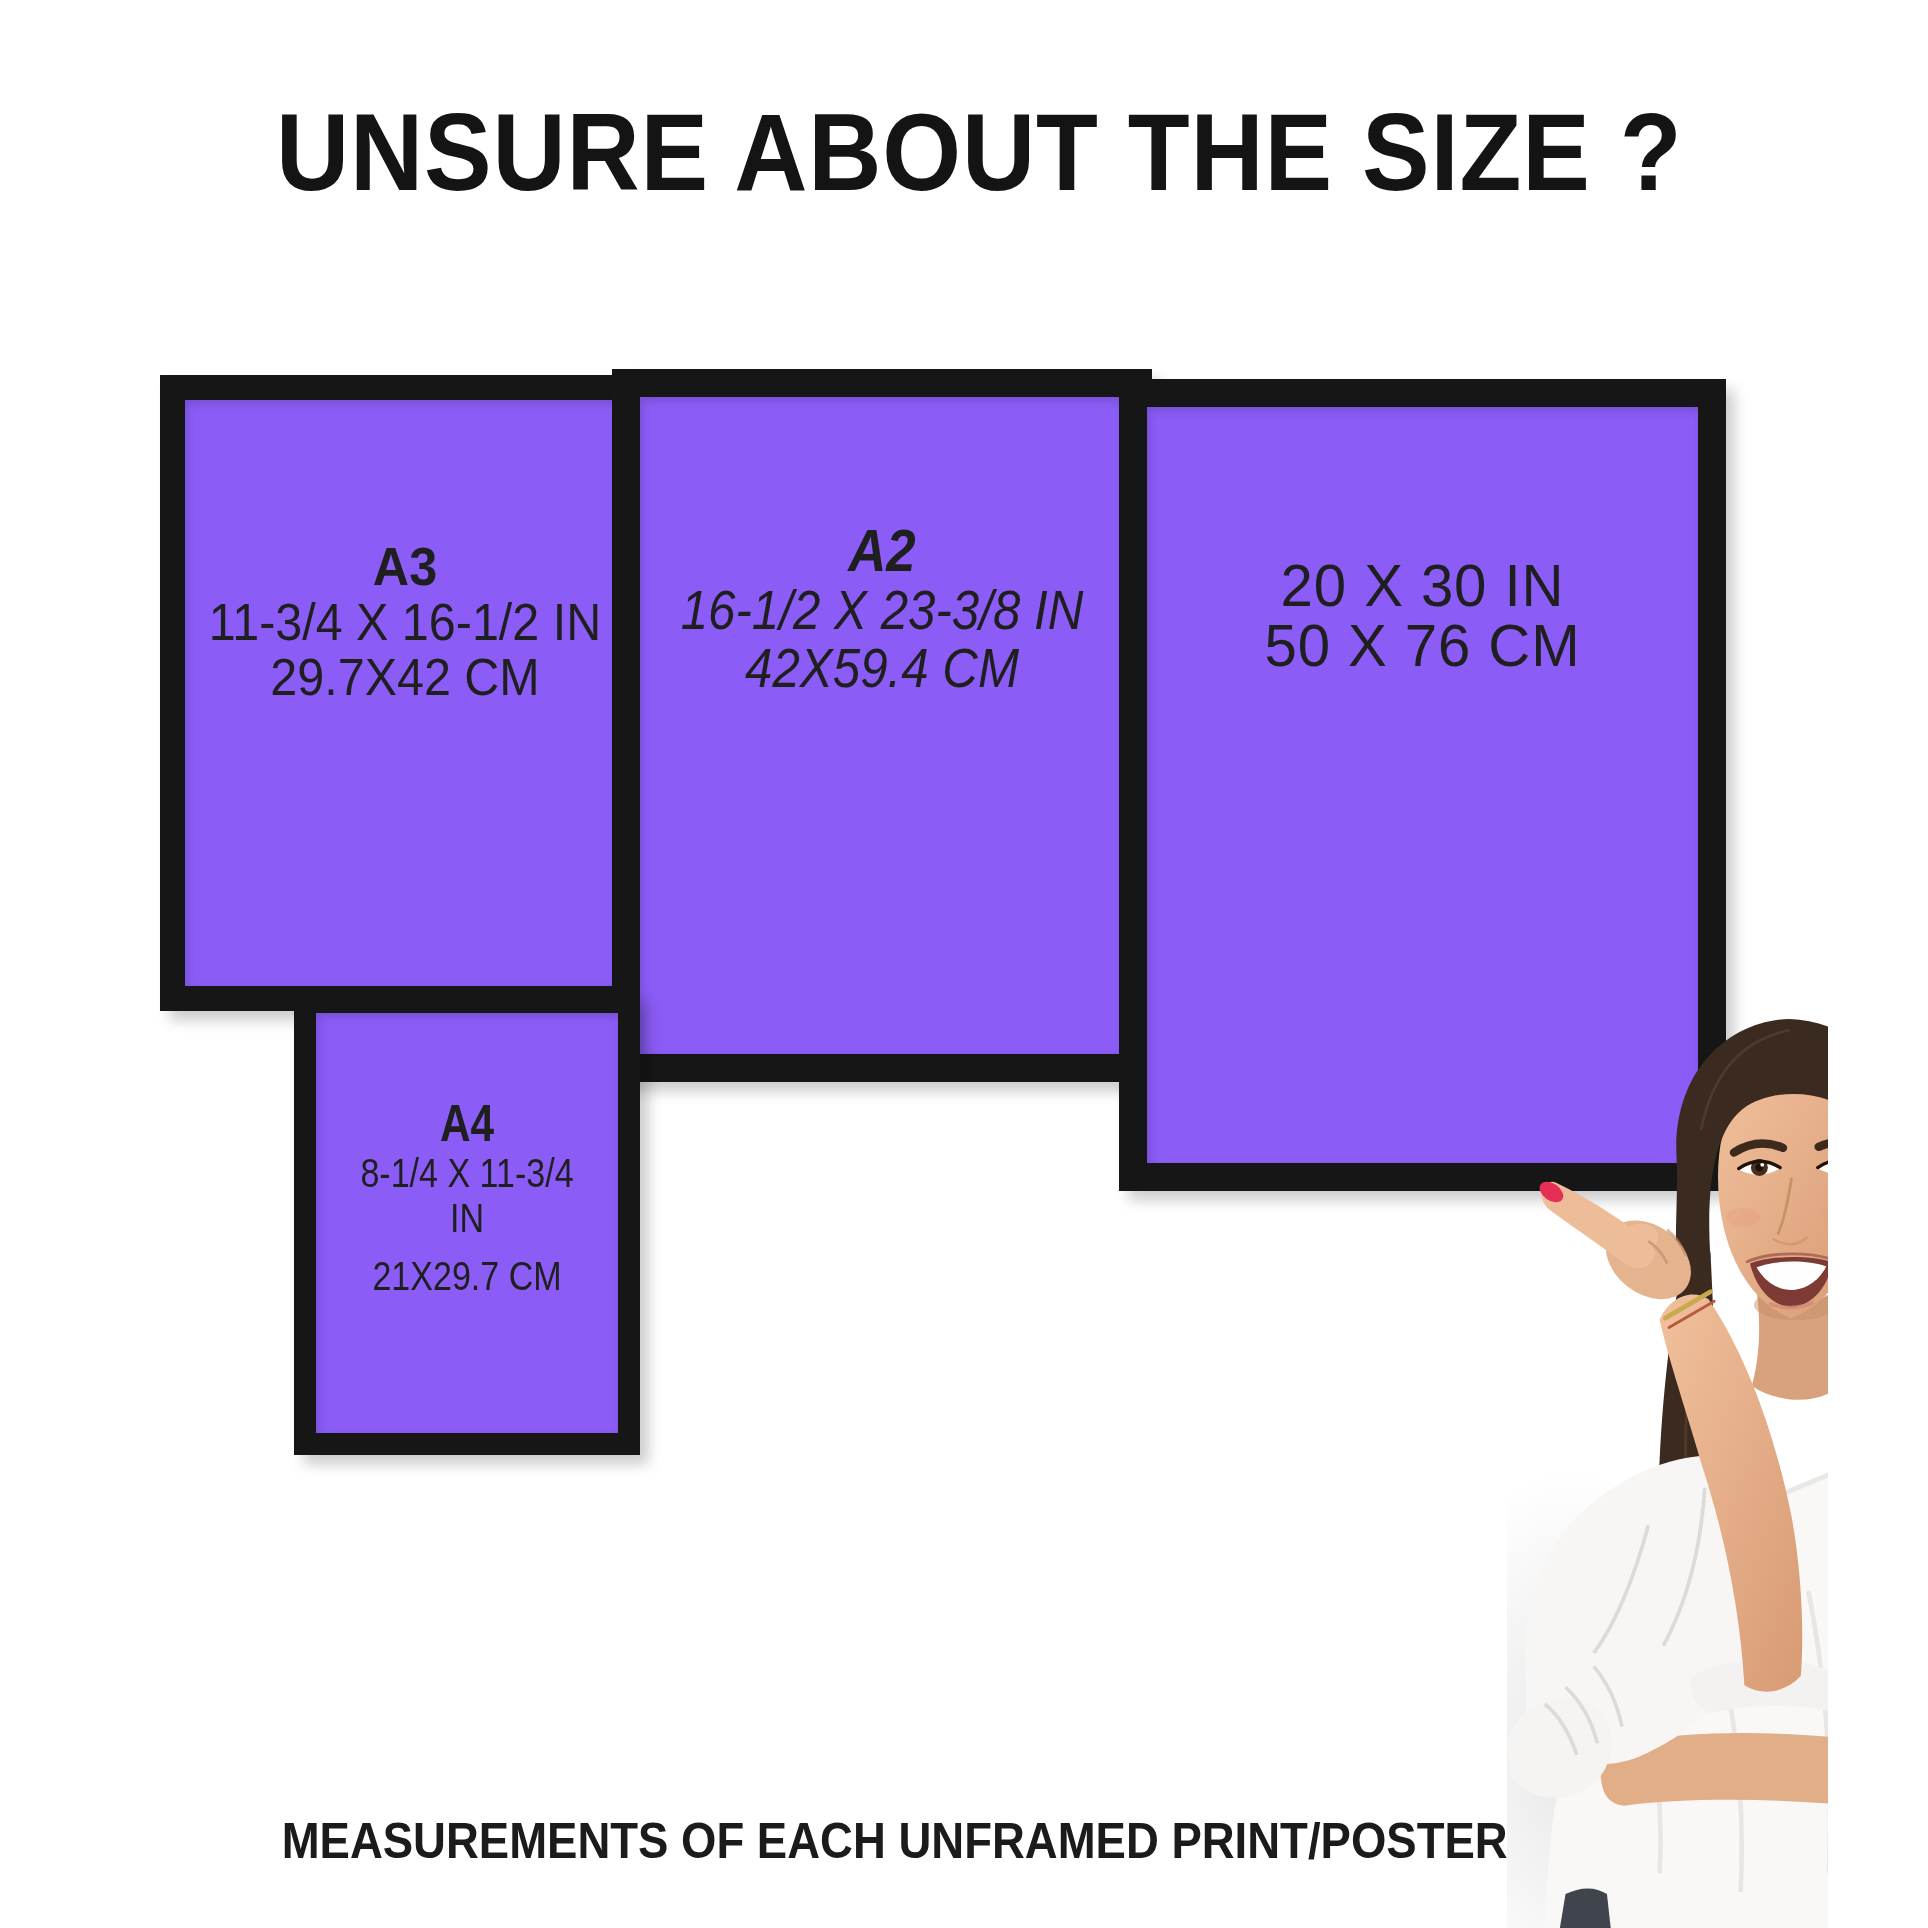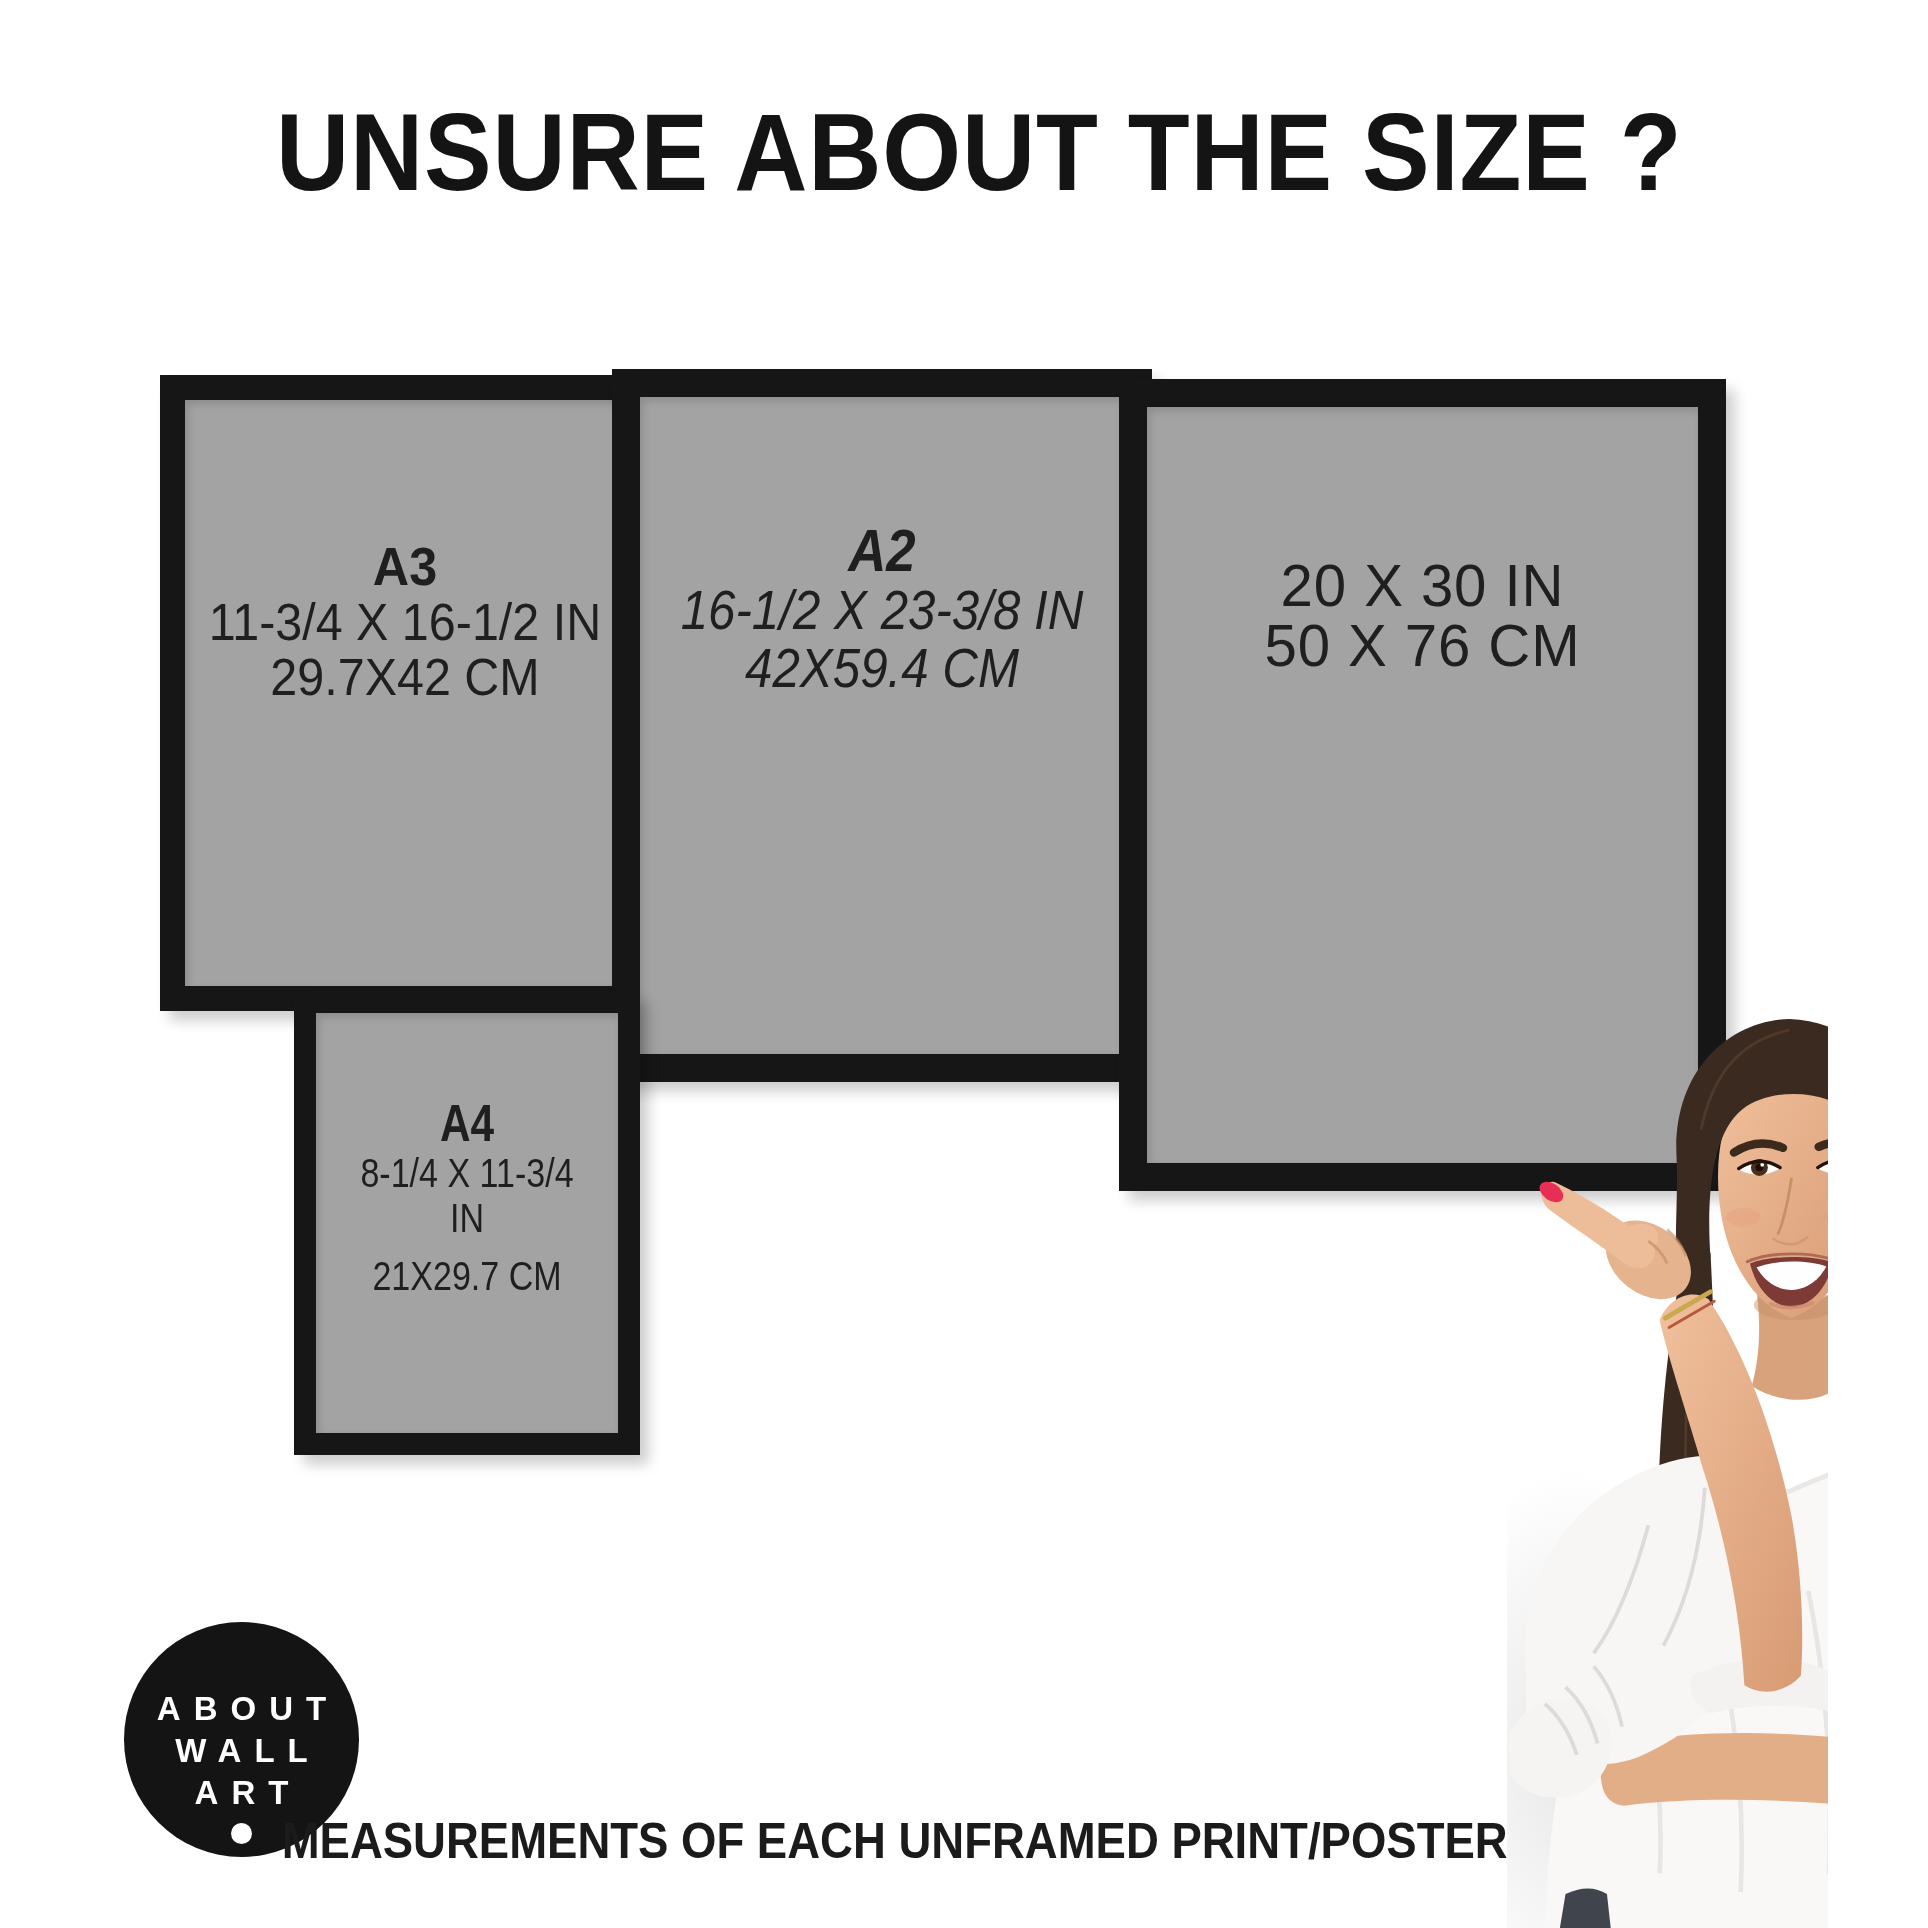--- a/index.html
+++ b/index.html
@@ -8,21 +8,21 @@
     font-family:"Liberation Sans", sans-serif;color:#1c1c1c;
   }
   
   .title{
     position:absolute;top:96px;left:0;width:1959px;text-align:center;
     font-weight:bold;font-size:109px;line-height:113px;color:#141414;white-space:nowrap;
   }
   .title .tx{display:inline-block;transform:scaleX(0.93);transform-origin:50% 50%;letter-spacing:0.9px;}
   
   .frame{
-    position:absolute;background:#a3a3a3;border-style:solid;border-color:#161616;
+    position:absolute;background:#8b5cf6;border-style:solid;border-color:#161616;
     box-shadow:8.5px 10.4px 13px rgba(0,0,0,0.20), inset 2.8px 3.8px 8.5px rgba(0,0,0,0.14);
   }
   .f-a3  {left:160px; top:375px; width:440px; height:586px; border-width:25.4px;}
   .f-a2  {left:612px; top:369px; width:484px; height:657px; border-width:28px;font-style:italic;}
   .f-b   {left:1119px;top:379px; width:551px; height:756px; border-width:28px;}
   .f-a4  {left:294px; top:991px;width:302px; height:420px; border-width:22.6px;}
   .f-a5  {left:612px; top:1052px;width:212px; height:281px; border-width:17px;}
   .ftext{position:absolute;left:0;right:0;text-align:center;color:#1f1f1f;}
   .f-a3 .ftext{top:139px;transform:scaleX(0.95);}
   .f-a2 .ftext{top:124px;transform:scaleX(0.88);}
@@ -92,26 +92,20 @@
 
   <div class="frame f-a4">
     <div class="ftext">
       <div class="f-label">A4</div>
       <div class="f-line">8-1/4 X 11-3/4 IN</div>
       <div class="f-line f-cm">21X29.7 CM</div>
     </div>
   </div>
 
 
-  <div class="logo">
-    <div class="l-line">ABOUT</div>
-    <div class="l-line">WALL</div>
-    <div class="l-line">ART</div>
-    <div class="l-dot"></div>
-  </div>
 
   <div class="caption">
     <span class="tx">MEASUREMENTS OF EACH UNFRAMED PRINT/POSTER</span>
   </div>
 
   <svg class="woman" viewBox="0 0 448 968" xmlns="http://www.w3.org/2000/svg">
     <defs>
       <linearGradient id="skinG" x1="0" y1="0" x2="1" y2="1">
         <stop offset="0" stop-color="#f0c09c"></stop>
         <stop offset="1" stop-color="#d89b74"></stop>

